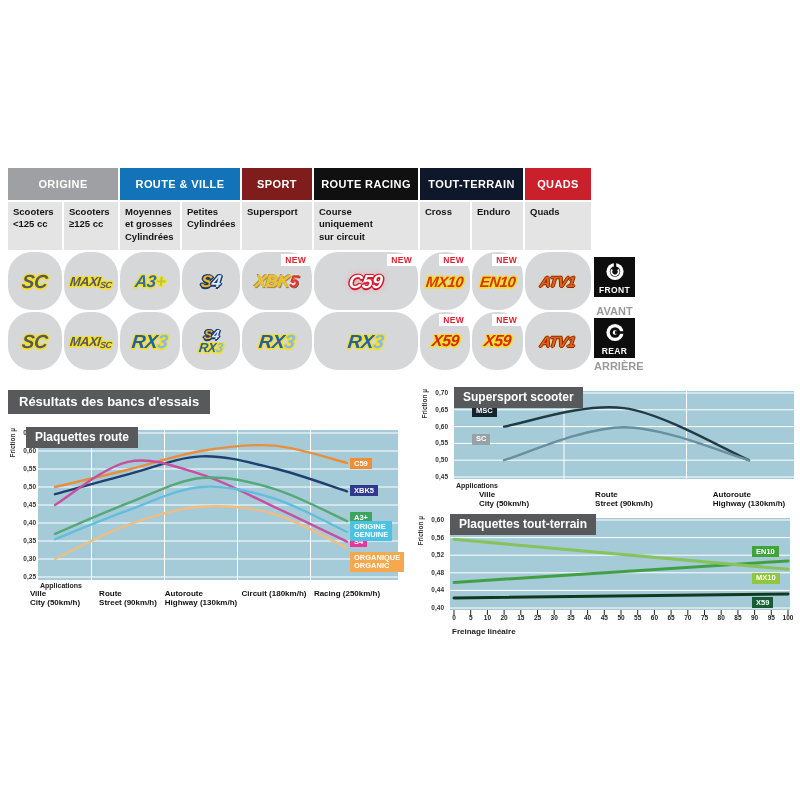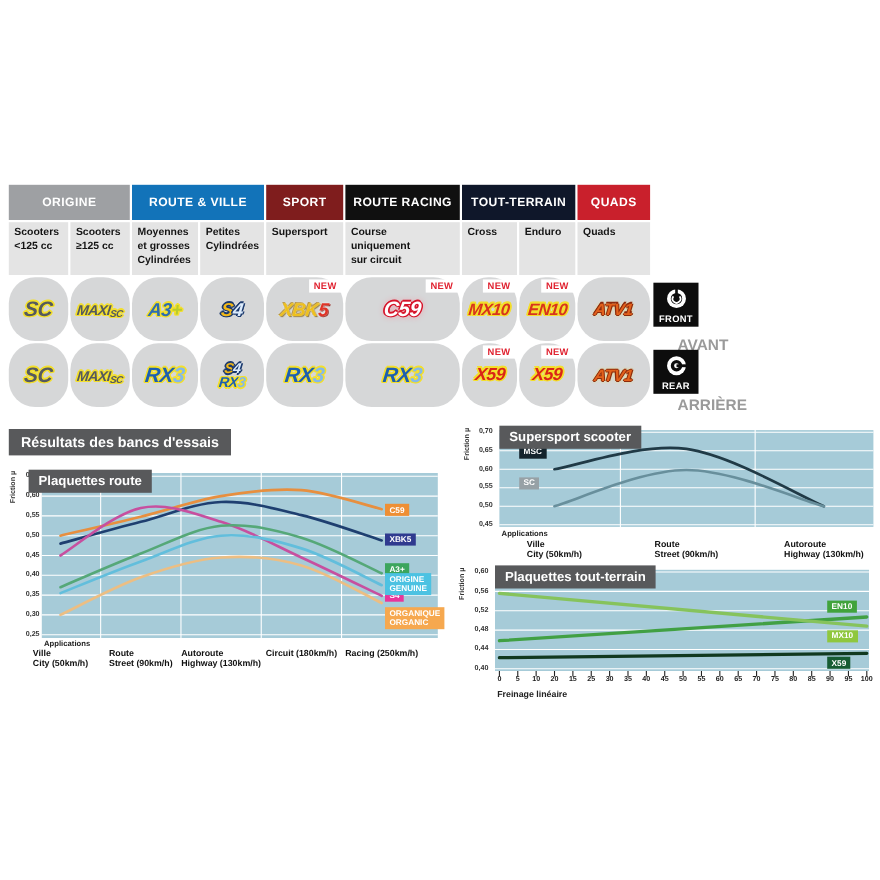--- a/index.html
+++ b/index.html
@@ -44,21 +44,21 @@
     text-shadow:-1px 0 0 #8c2a0e,1px 0 0 #8c2a0e,0 -1px 0 #8c2a0e,0 1px 0 #8c2a0e,0 0 3px #f3df2c;}
   .lg-rx3{font-size:19px;}
   .lg-rx3 .rx{color:#1d5fb0;}
   .lg-rx3 .three{color:#85b9e8;}
   .lg-x59{color:#da2517;font-size:16px;}
   
   .side-block{position:absolute;left:594px;width:41px;background:#0d0d0d;
     display:flex;flex-direction:column;align-items:center;padding:3px 0 2px;}
   .side-block .lbl{color:#fff;font-weight:bold;font-size:8.5px;letter-spacing:.3px;margin-top:1px;}
   .side-sub{position:absolute;left:594px;width:41px;text-align:center;color:#9a9a9a;
-    font-weight:bold;font-size:14px;margin-left:22px;}
+    font-weight:bold;font-size:11px;}
   
   #results-title{position:absolute;left:8px;top:390px;background:#58595b;color:#fff;
     font-weight:bold;font-size:13px;padding:4px 11px 5px;}
   .chart{position:absolute;}
   .chart-title{position:absolute;background:#58595b;color:#fff;font-weight:bold;
     font-size:12px;padding:3px 9px 4px;z-index:3;}
   .ylab{position:absolute;font-weight:bold;font-size:6.5px;color:#333;
     writing-mode:vertical-rl;transform:rotate(180deg);}
   .ytick{position:absolute;font-weight:bold;font-size:6.5px;color:#333;
     width:26px;text-align:right;}

